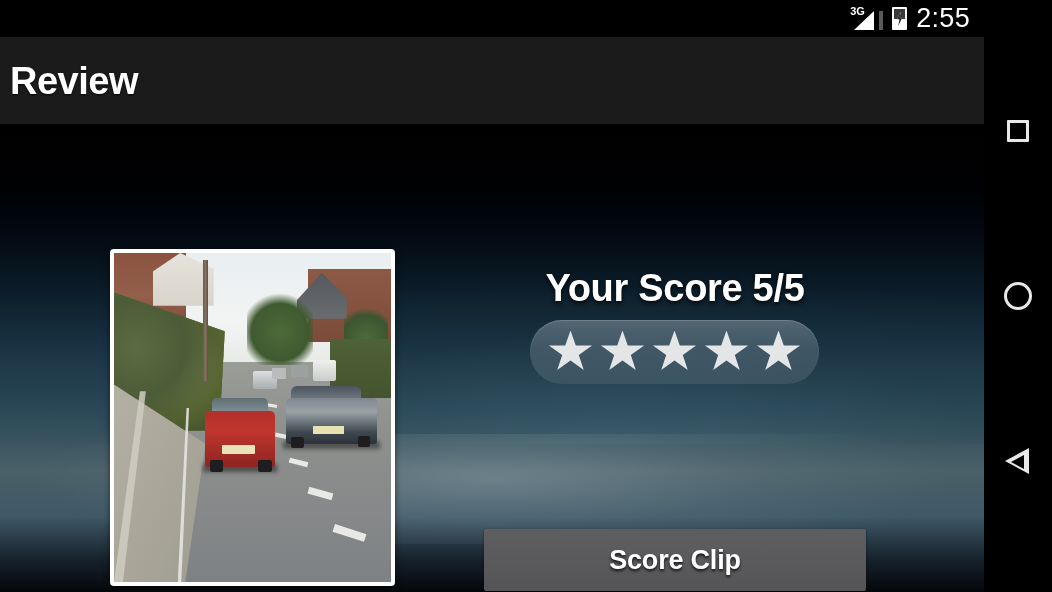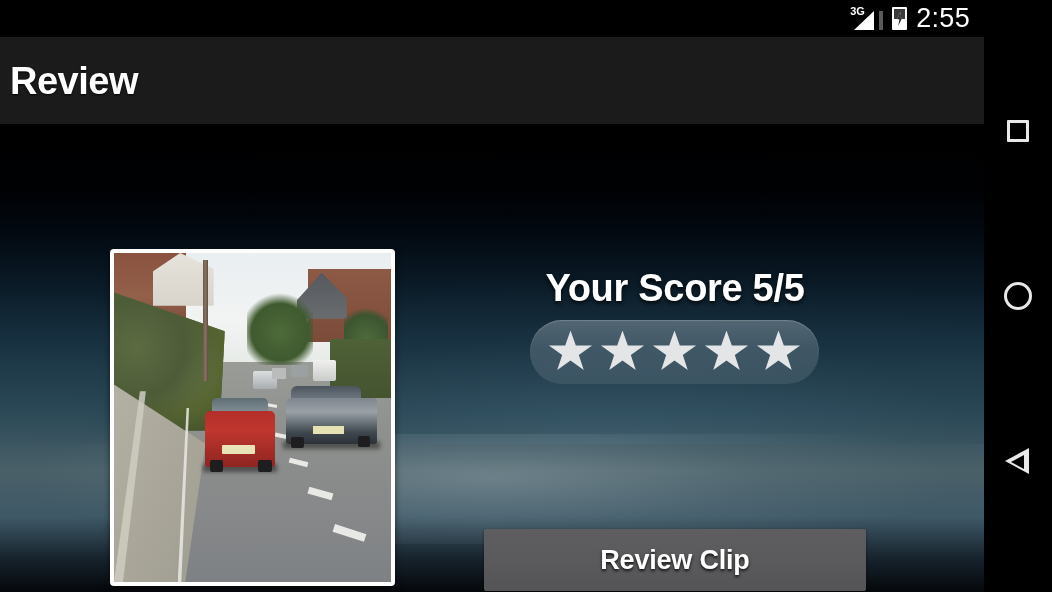--- a/index.html
+++ b/index.html
@@ -540,21 +540,21 @@
       <div id="score-title">Your Score 5/5</div>
 
       <div id="star-bar">
         <span class="star"></span>
         <span class="star"></span>
         <span class="star"></span>
         <span class="star"></span>
         <span class="star"></span>
       </div>
 
-      <button id="review-btn">Review Clip</button>
+      <button id="review-btn">Score Clip</button>
     </div>
   </div>
 
   <div id="nav-bar">
     <div class="nav-btn" id="nav-recent">
       <span class="ic-square"></span>
     </div>
     <div class="nav-btn" id="nav-home">
       <span class="ic-circle"></span>
     </div>

